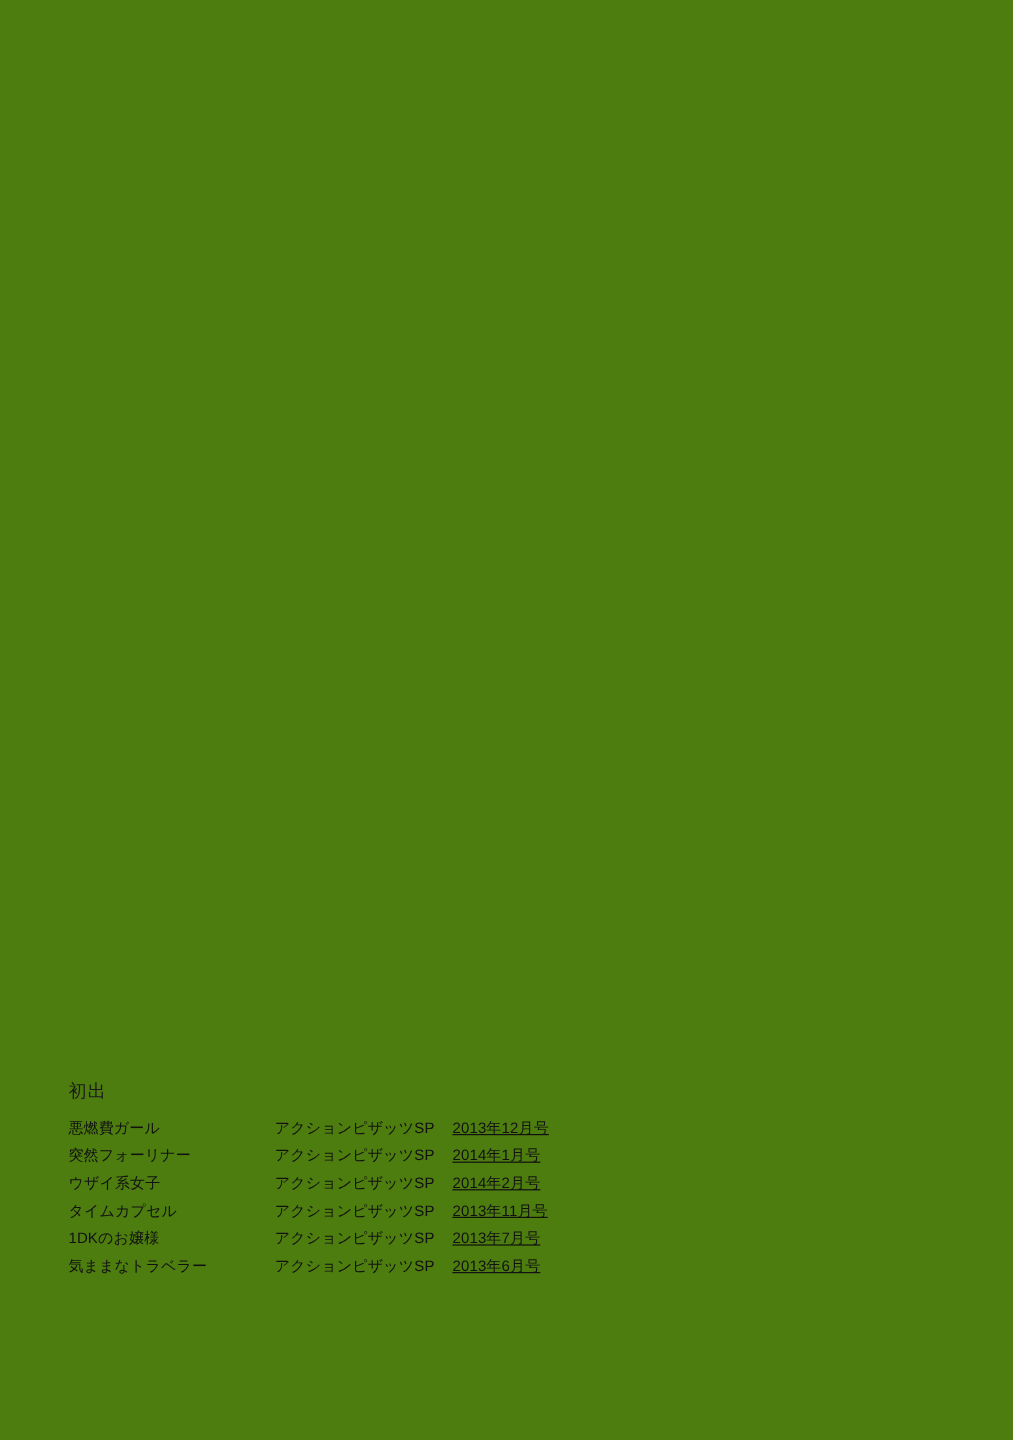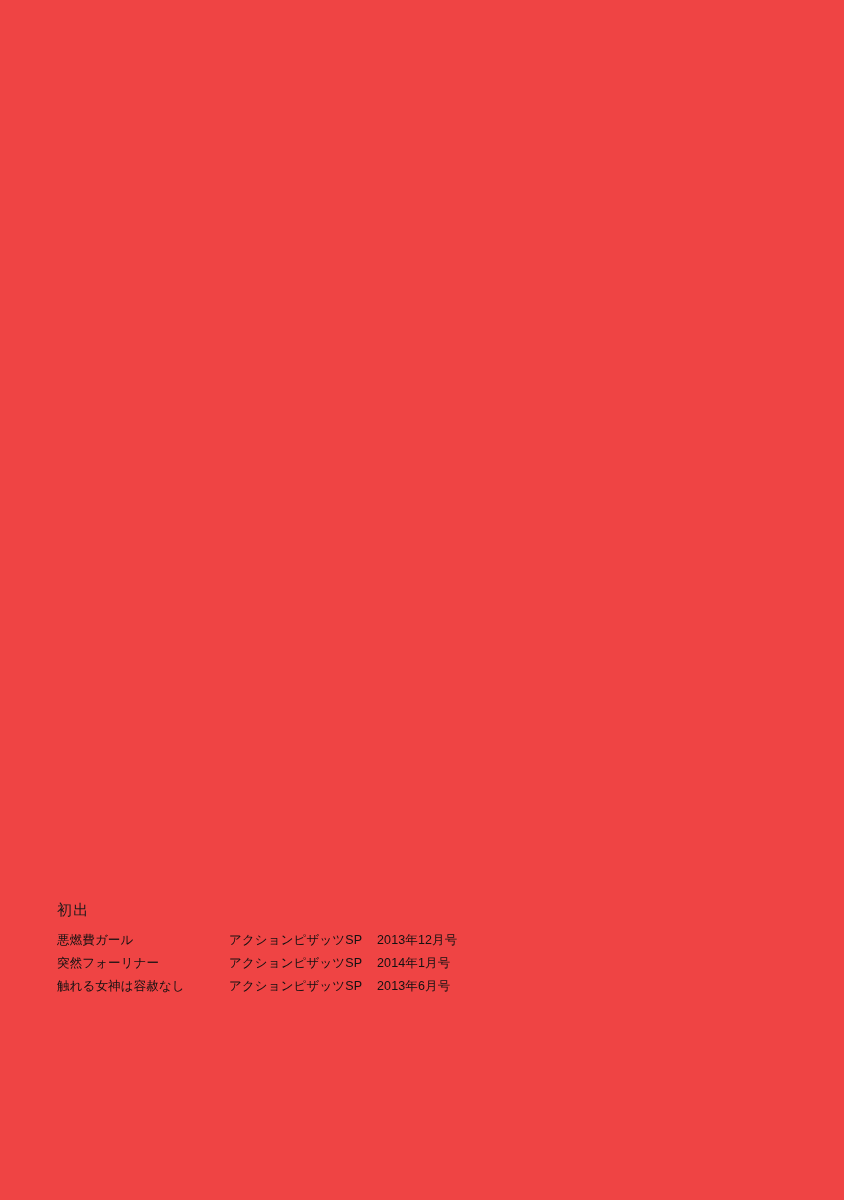--- a/index.html
+++ b/index.html
@@ -11,21 +11,21 @@
     width: 844px;
     height: 1200px;
     position: relative;
     font-family: "Liberation Sans", sans-serif;
     color: #1a1a1a;
     overflow: hidden;
   }
   .page {
     position: absolute;
     inset: 0;
-    background: #ef4444;
+    background: #4d7c0f;
   }
   .colophon {
     position: absolute;
     left: 57px;
     top: 900px;
     width: 520px;
   }
   .colophon-title {
     font-size: 15px;
     line-height: 20px;
@@ -52,20 +52,21 @@
     padding-right: 4px;
     letter-spacing: 0.01em;
   }
   td.c-magazine {
     width: 148px;
     padding-right: 4px;
     letter-spacing: 0.01em;
   }
   td.c-issue {
     letter-spacing: 0.01em;
+    text-decoration: underline;
   }
 </style>
 </head>
 <body>
 
 <div class="page">
   <div class="colophon">
     <div class="colophon-title">初出</div>
     <table class="credits">
       <tbody>
@@ -73,20 +74,35 @@
           <td class="c-title">悪燃費ガール</td>
           <td class="c-magazine">アクションピザッツSP</td>
           <td class="c-issue">2013年12月号</td>
         </tr>
         <tr>
           <td class="c-title">突然フォーリナー</td>
           <td class="c-magazine">アクションピザッツSP</td>
           <td class="c-issue">2014年1月号</td>
         </tr>
         <tr>
-          <td class="c-title">触れる女神は容赦なし</td>
+          <td class="c-title">ウザイ系女子</td>
+          <td class="c-magazine">アクションピザッツSP</td>
+          <td class="c-issue">2014年2月号</td>
+        </tr>
+        <tr>
+          <td class="c-title">タイムカプセル</td>
+          <td class="c-magazine">アクションピザッツSP</td>
+          <td class="c-issue">2013年11月号</td>
+        </tr>
+        <tr>
+          <td class="c-title">1DKのお嬢様</td>
+          <td class="c-magazine">アクションピザッツSP</td>
+          <td class="c-issue">2013年7月号</td>
+        </tr>
+        <tr>
+          <td class="c-title">気ままなトラベラー</td>
           <td class="c-magazine">アクションピザッツSP</td>
           <td class="c-issue">2013年6月号</td>
         </tr>
       </tbody>
     </table>
   </div>
 </div>
 
 </body></html>

